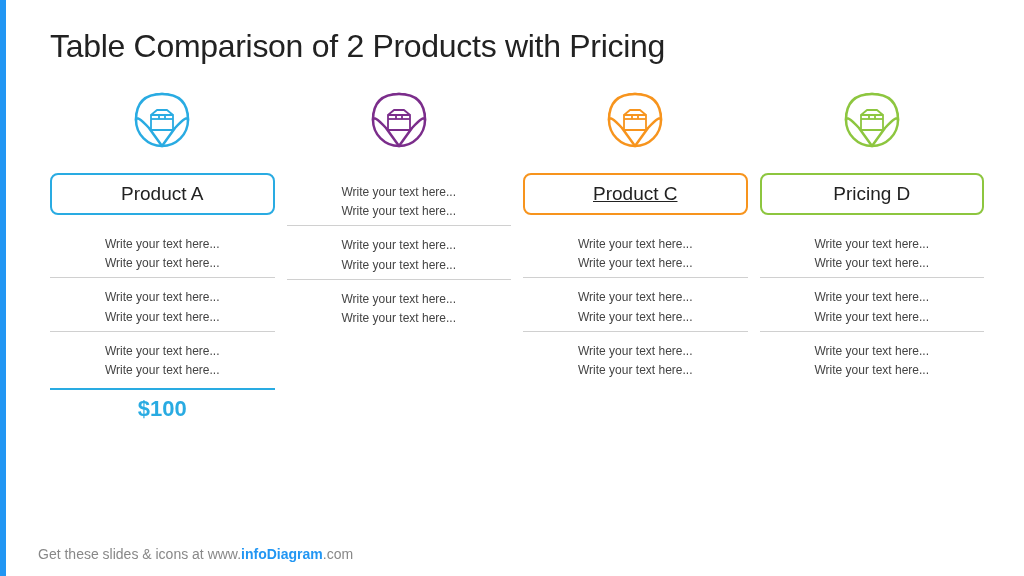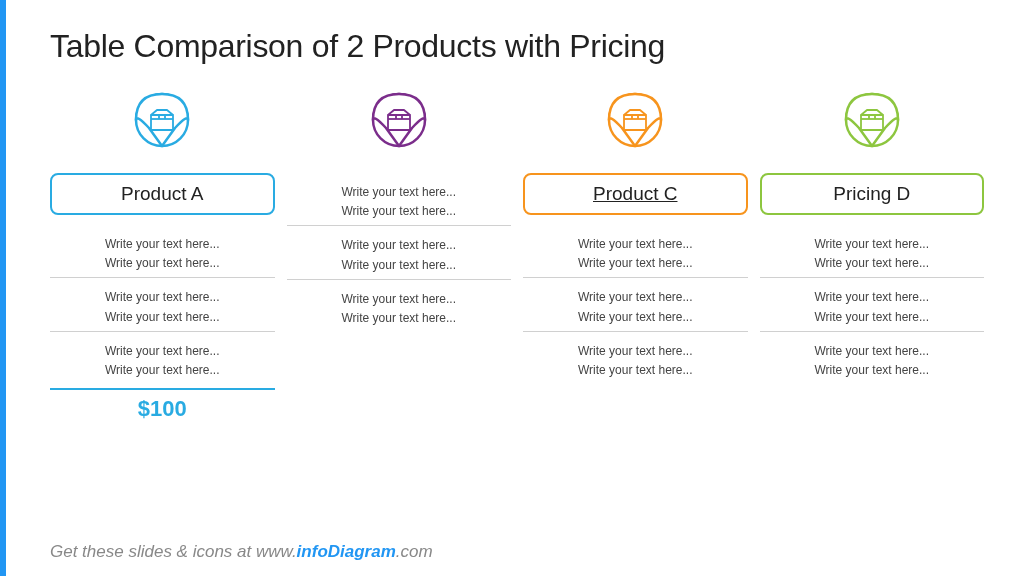--- a/index.html
+++ b/index.html
@@ -116,24 +116,23 @@
 
     .col-c .product-name-box { border-color: #F7941D; text-decoration: underline; }
     .col-c .price-row { border-color: #F7941D; color: #F7941D; }
 
     .col-d .product-name-box { border-color: #8DC63F; }
     .col-d .price-row { border-color: #8DC63F; color: #8DC63F; }
 
     .footer-text {
       position: absolute;
       bottom: 14px;
-      left: 50px;
-      font-size: 17px;
+      left: 38px;
+      font-size: 14px;
       color: #888;
-      font-style: italic;
     }
 
     .footer-text strong {
       color: #2196F3;
       font-weight: 700;
     }
   </style>
 </head>
 <body>
 

